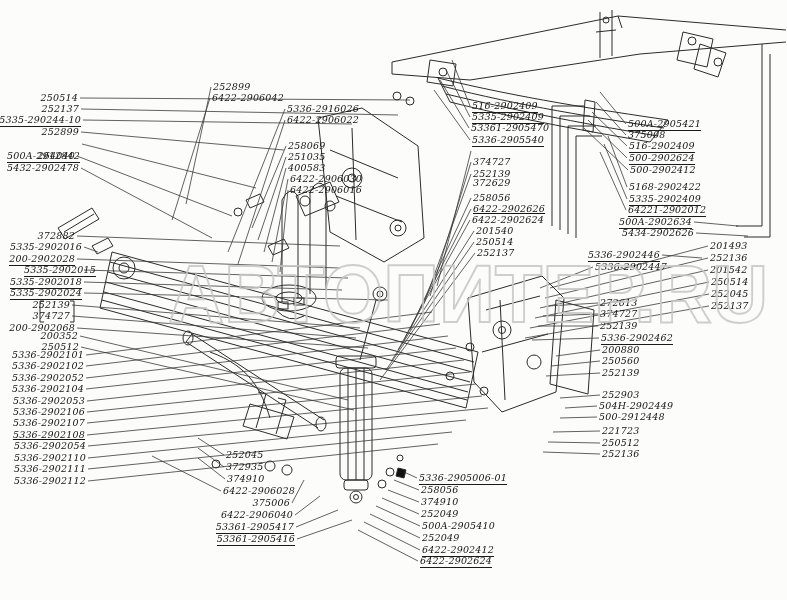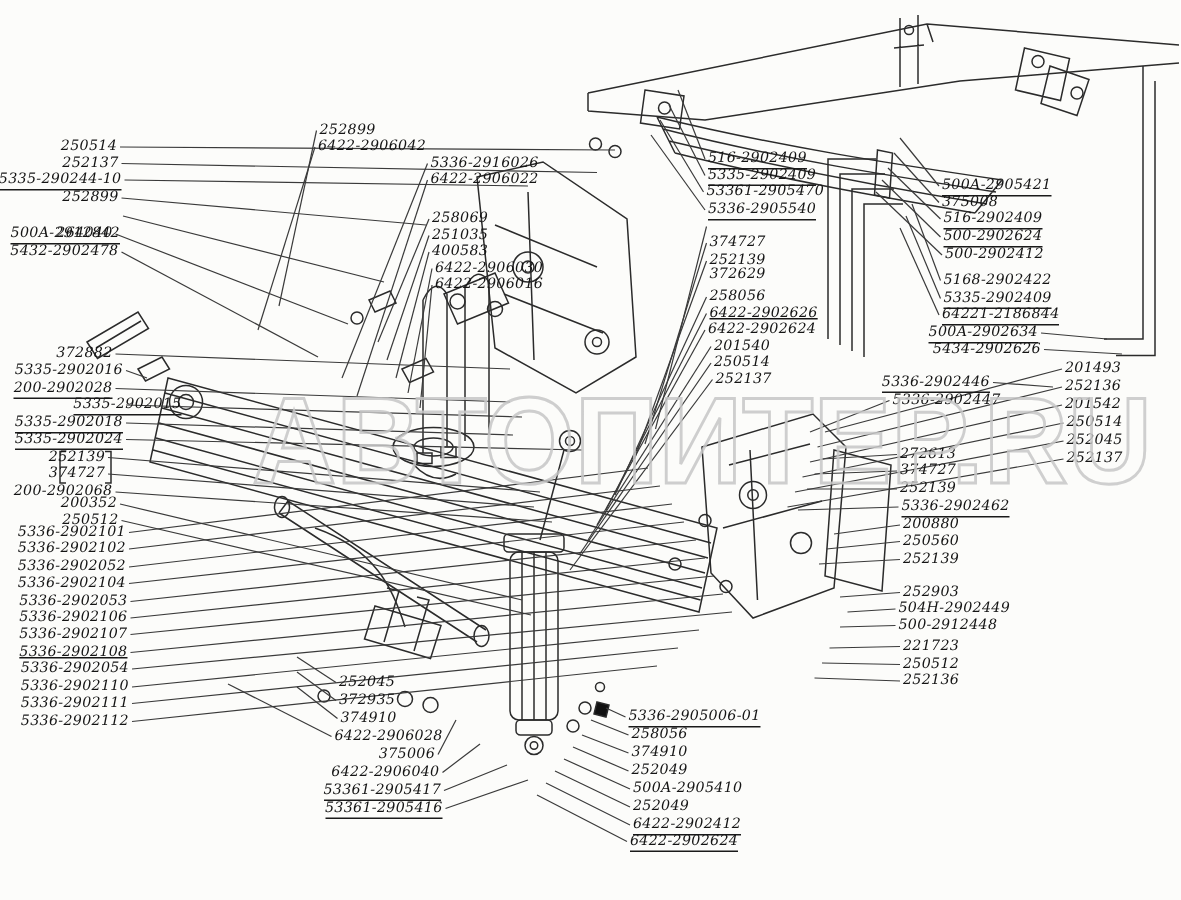--- a/index.html
+++ b/index.html
@@ -216,21 +216,21 @@
       <span class="lbl" style="top: 93px; right: 709px;">250514</span>
       <span class="lbl" style="top: 104px; right: 708px;">252137</span>
       <span class="lbl u" style="top: 115px; right: 706px;">5335-290244-10</span>
       <span class="lbl" style="top: 127px; right: 708px;">252899</span>
       <span class="lbl u" style="top: 151px; right: 707px;">500A-2912842</span>
       <span class="lbl" style="top: 151px; right: 712px;">264040</span>
       <span class="lbl" style="top: 163px; right: 708px;">5432-2902478</span>
       <span class="lbl" style="top: 231px; right: 712px;">372882</span>
       <span class="lbl" style="top: 242px; right: 705px;">5335-2902016</span>
       <span class="lbl u" style="top: 254px; right: 712px;">200-2902028</span>
-      <span class="lbl u" style="top: 265px; right: 666px; text-align: center;">5335-2902015</span>
+      <span class="lbl u" style="top: 265px; right: 691px; text-align: center;">5335-2902015</span>
       <span class="lbl u" style="top: 277px; right: 705px;">5335-2902018</span>
       <span class="lbl u" style="top: 288px; right: 705px;">5335-2902024</span>
       <span class="lbl" style="top: 300px; right: 717px;">252139</span>
       <span class="lbl" style="top: 311px; right: 717px;">374727</span>
       <span class="lbl" style="top: 323px; right: 712px;">200-2902068</span>
       <span class="lbl" style="top: 331px; right: 709px;">200352</span>
       <span class="lbl" style="top: 342px; right: 708px;">250512</span>
       <span class="lbl" style="top: 350px; right: 703px;">5336-2902101</span>
       <span class="lbl" style="top: 361px; right: 703px;">5336-2902102</span>
       <span class="lbl" style="top: 373px; right: 703px;">5336-2902052</span>
@@ -265,21 +265,21 @@
       <span class="lbl" style="top: 226px; left: 476px;">201540</span>
       <span class="lbl" style="top: 237px; left: 476px;">250514</span>
       <span class="lbl" style="top: 248px; left: 477px;">252137</span>
       <span class="lbl u" style="top: 119px; left: 628px;">500A-2905421</span>
       <span class="lbl" style="top: 130px; left: 628px;">375008</span>
       <span class="lbl u" style="top: 141px; left: 629px;">516-2902409</span>
       <span class="lbl u" style="top: 153px; left: 629px;">500-2902624</span>
       <span class="lbl" style="top: 165px; left: 630px;">500-2902412</span>
       <span class="lbl" style="top: 182px; left: 629px;">5168-2902422</span>
       <span class="lbl u" style="top: 194px; left: 629px;">5335-2902409</span>
-      <span class="lbl u" style="top: 205px; left: 628px;">64221-2186844</span>
+      <span class="lbl u" style="top: 205px; left: 628px;">64221-2902012</span>
       <span class="lbl u" style="top: 217px; right: 95px;">500A-2902634</span>
       <span class="lbl" style="top: 228px; right: 93px;">5434-2902626</span>
       <span class="lbl" style="top: 241px; left: 710px;">201493</span>
       <span class="lbl" style="top: 253px; left: 710px;">252136</span>
       <span class="lbl" style="top: 265px; left: 710px;">201542</span>
       <span class="lbl" style="top: 277px; left: 711px;">250514</span>
       <span class="lbl" style="top: 289px; left: 711px;">252045</span>
       <span class="lbl" style="top: 301px; left: 711px;">252137</span>
       <span class="lbl u" style="top: 250px; right: 127px;">5336-2902446</span>
       <span class="lbl" style="top: 262px; left: 595px;">5336-2902447</span>

